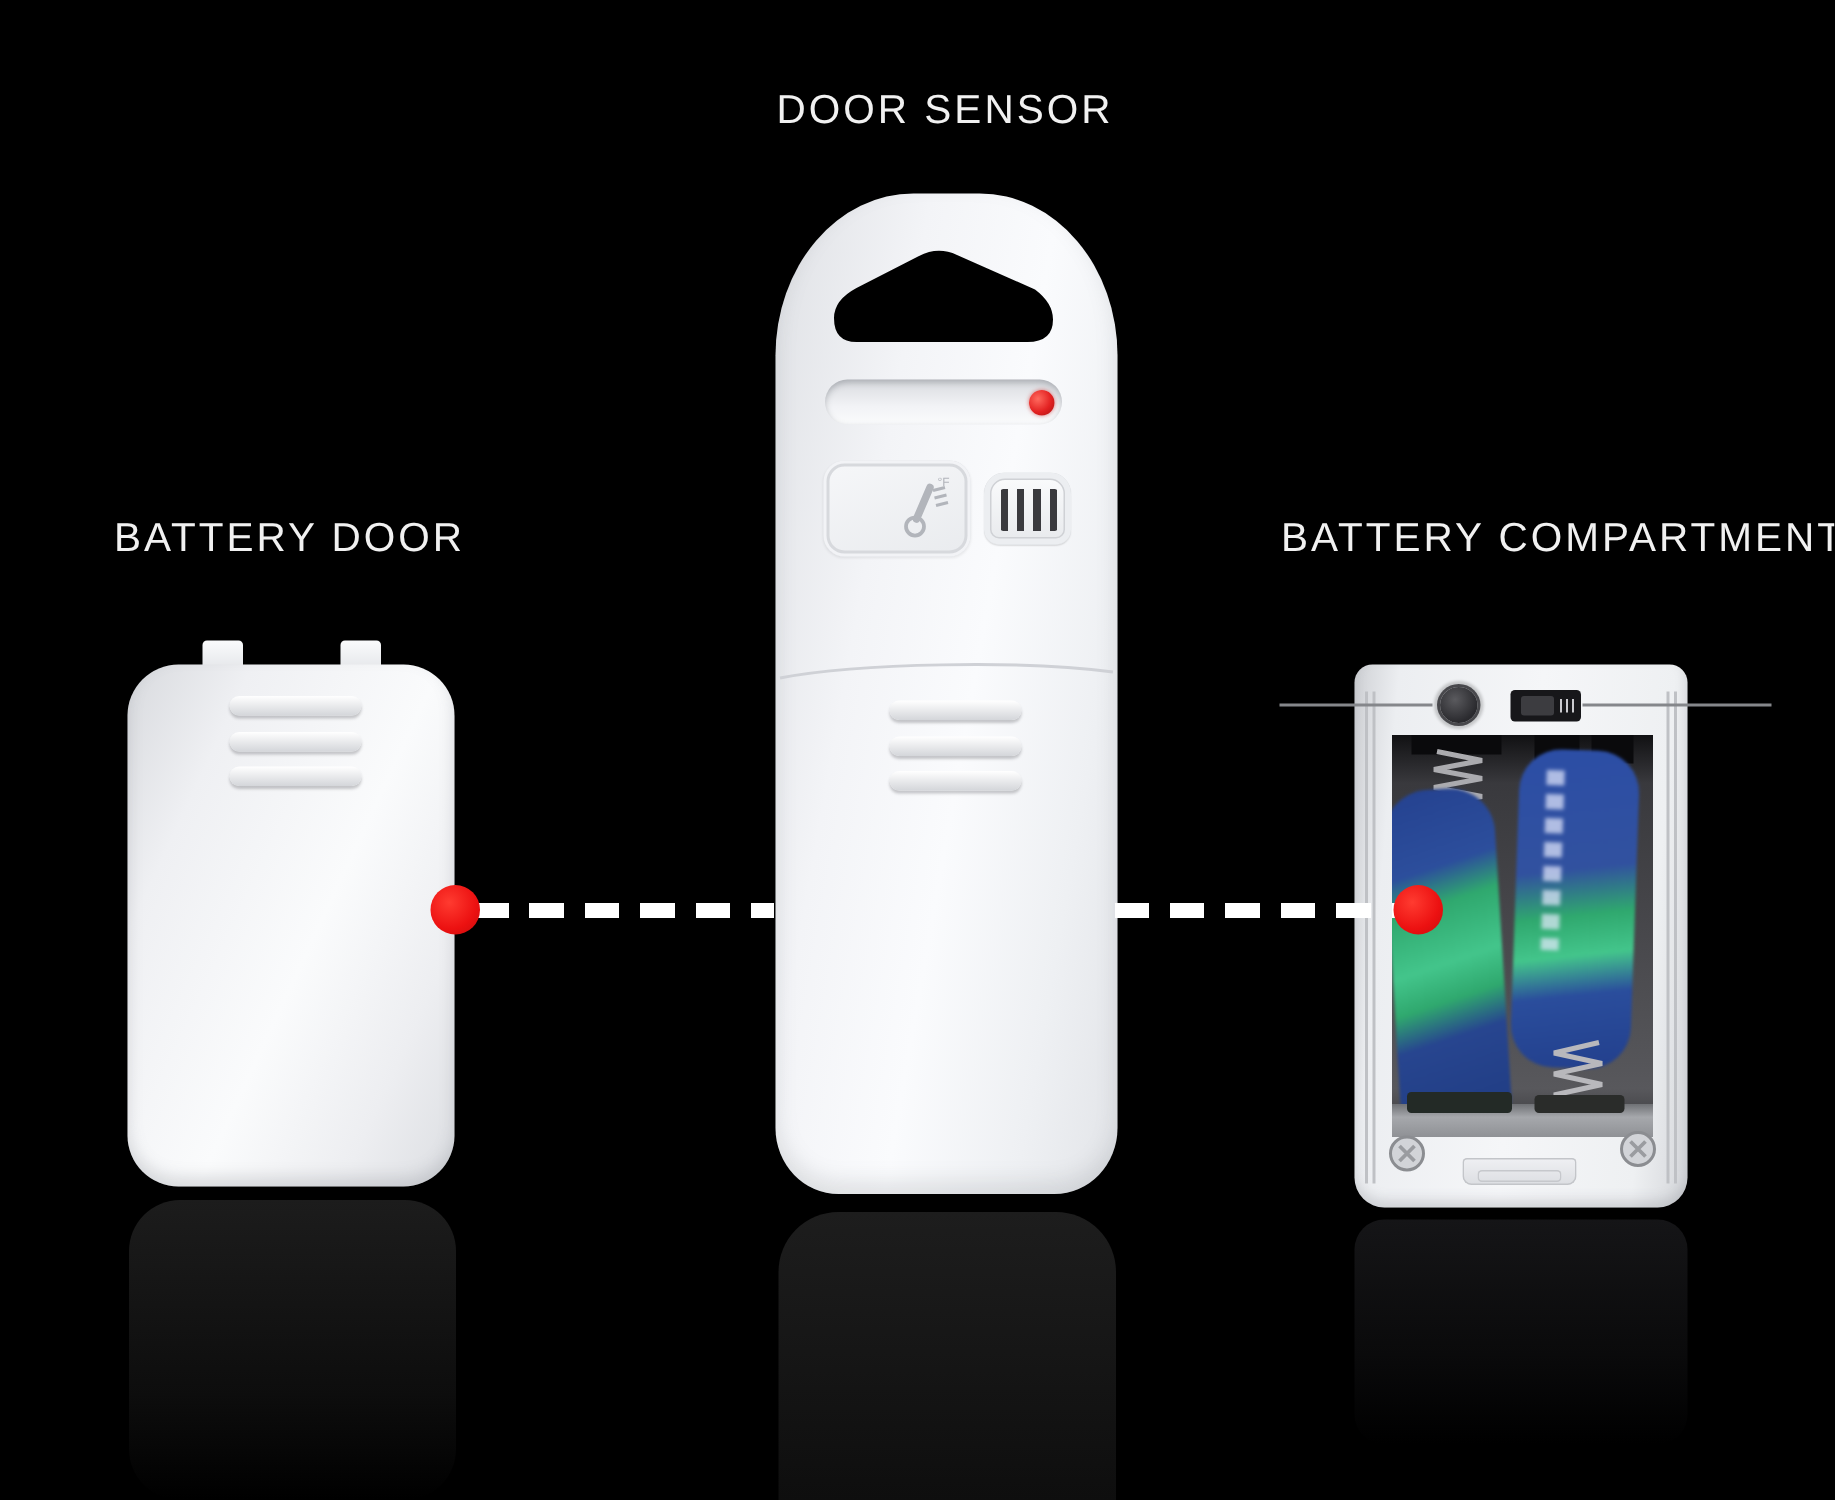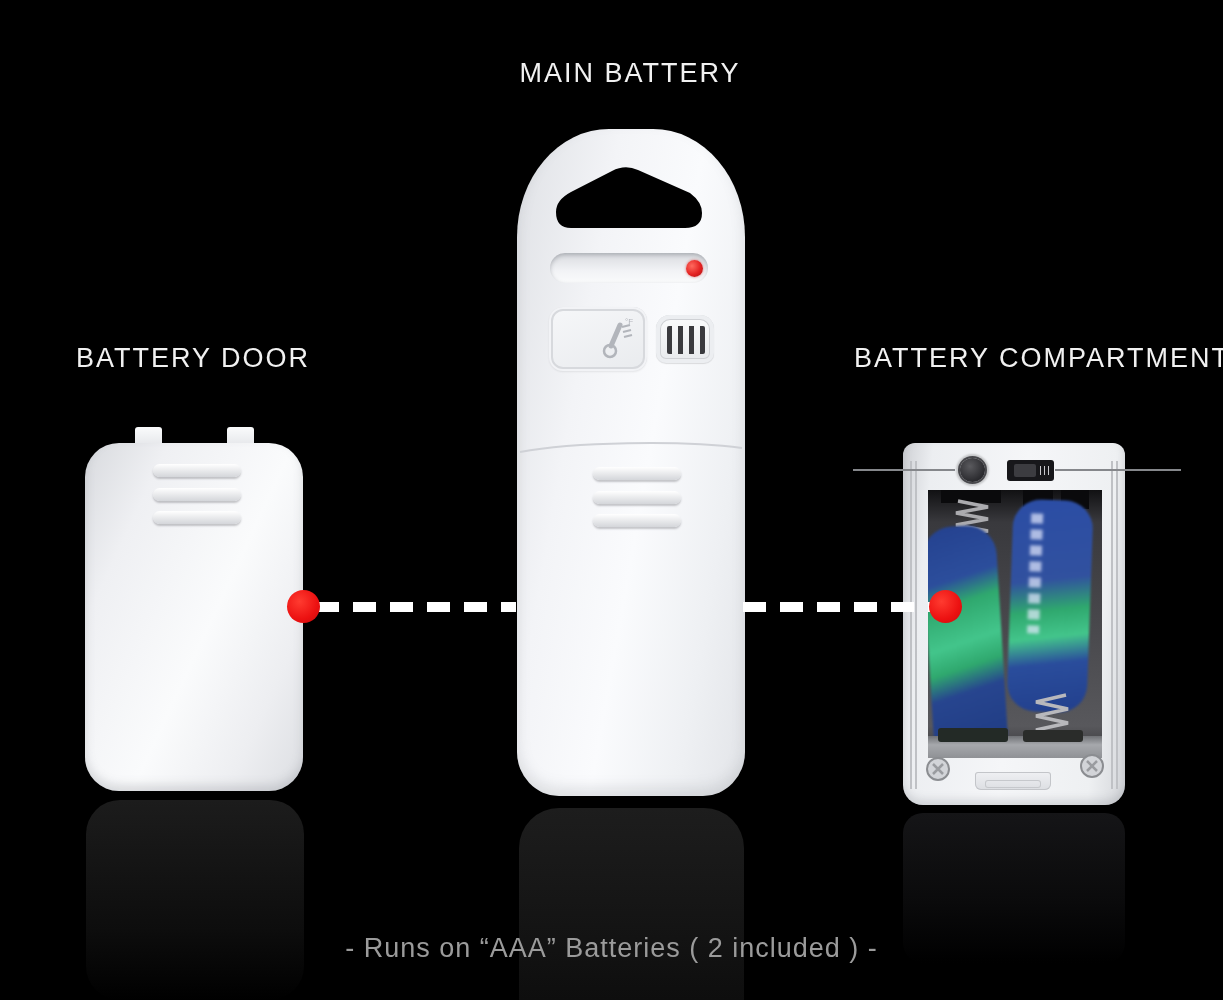--- a/index.html
+++ b/index.html
@@ -129,21 +129,21 @@
 </style>
 </head>
 <body>
 
 <div id="scene">
 
   <div id="door-refl" class="refl"></div>
   <div id="sensor-refl" class="refl"></div>
   <div id="comp-refl" class="refl"></div>
 
-  <div id="lbl-main" class="lbl">MAIN BATTERY</div>
+  <div id="lbl-main" class="lbl">DOOR SENSOR</div>
   <div id="lbl-comp" class="lbl">BATTERY COMPARTMENT</div>
   <div id="lbl-door" class="lbl">BATTERY DOOR</div>
 
   <div id="door">
     <div id="door-tab-1" class="door-tab"></div>
     <div id="door-tab-2" class="door-tab"></div>
     <div id="door-body">
       <div id="door-ridge-1" class="ridge"></div>
       <div id="door-ridge-2" class="ridge"></div>
       <div id="door-ridge-3" class="ridge"></div>
@@ -220,15 +220,14 @@
     <div id="latch">
       <div id="latch-step"></div>
     </div>
   </div>
 
   <div id="dash-left" class="dash"></div>
   <div id="dash-right" class="dash"></div>
   <div id="dot-left" class="dot"></div>
   <div id="dot-right" class="dot"></div>
 
-  <div id="caption">- Runs on “AAA” Batteries ( 2 included ) -</div>
 
 </div>
 
 </body></html>

